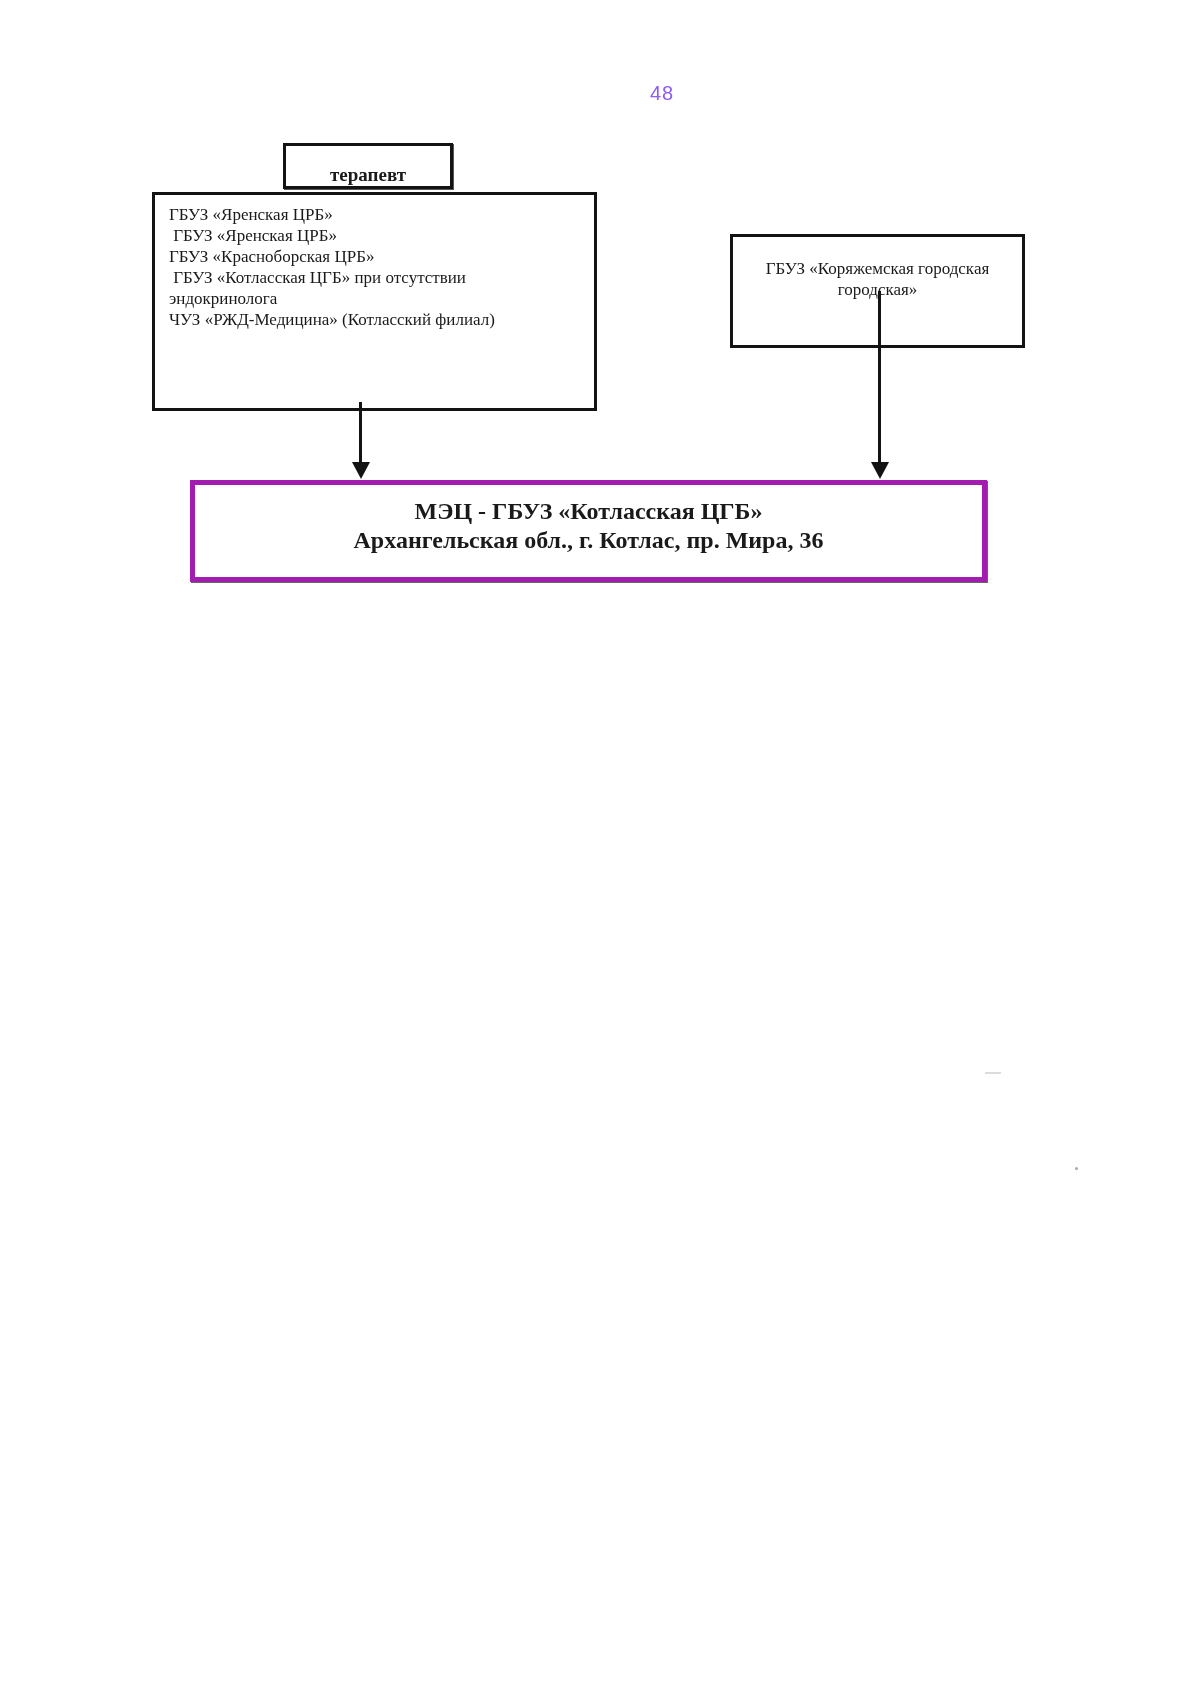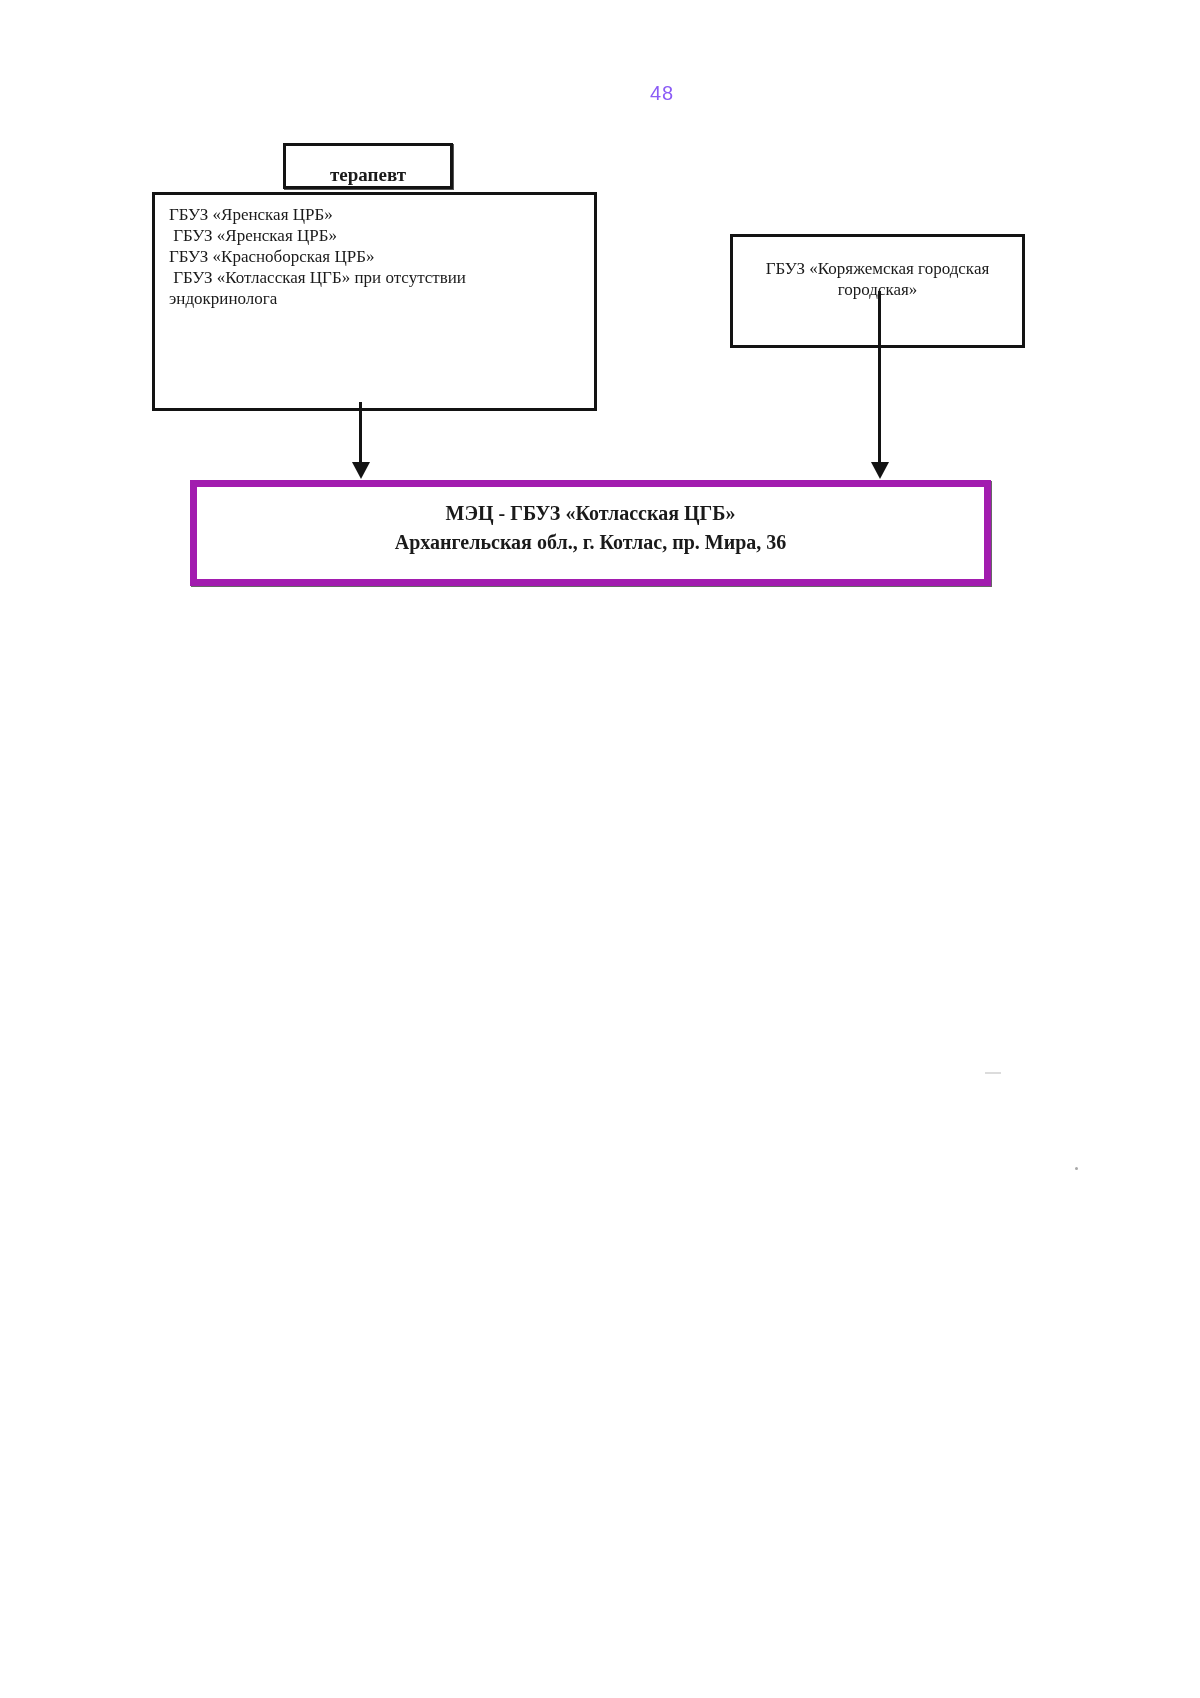--- a/index.html
+++ b/index.html
@@ -109,24 +109,24 @@
   .arrow-head-right {
     left: 871px;
     top: 462px;
   }
 
   .mec-box {
     left: 190px;
     top: 480px;
     width: 787px;
     height: 80px;
-    border: 7px solid #a21caf;
+    border: 5px solid #a21caf;
     text-align: center;
     font-weight: bold;
-    font-size: 20px;
+    font-size: 24px;
     line-height: 29px;
     padding-top: 12px;
     box-shadow: 1px 1px 0 #666;
   }
 
   .scan-artifact-line {
     left: 985px;
     top: 1072px;
     width: 16px;
     height: 2px;
@@ -152,20 +152,21 @@
     <span>терапевт</span>
   </div>
 
 
   <div class="abs facility-box therapist-facility-box">
     <div class="facility-line">ГБУЗ «Яренская ЦРБ»</div>
     <div class="facility-line"> ГБУЗ «Яренская ЦРБ»</div>
     <div class="facility-line">ГБУЗ «Красноборская ЦРБ»</div>
     <div class="facility-line"> ГБУЗ «Котласская ЦГБ» при отсутствии</div>
     <div class="facility-line">эндокринолога</div>
+    <div class="facility-line">ЧУЗ «РЖД-Медицина» (Котласский филиал)</div>
   </div>
 
   <div class="abs facility-box endocrinologist-facility-box">
     <div class="facility-line">ГБУЗ «Коряжемская городская</div>
     <div class="facility-line">городская»</div>
   </div>
 
   <div class="abs arrow-stem arrow-stem-left"></div>
   <div class="abs arrow-head arrow-head-left"></div>
 

